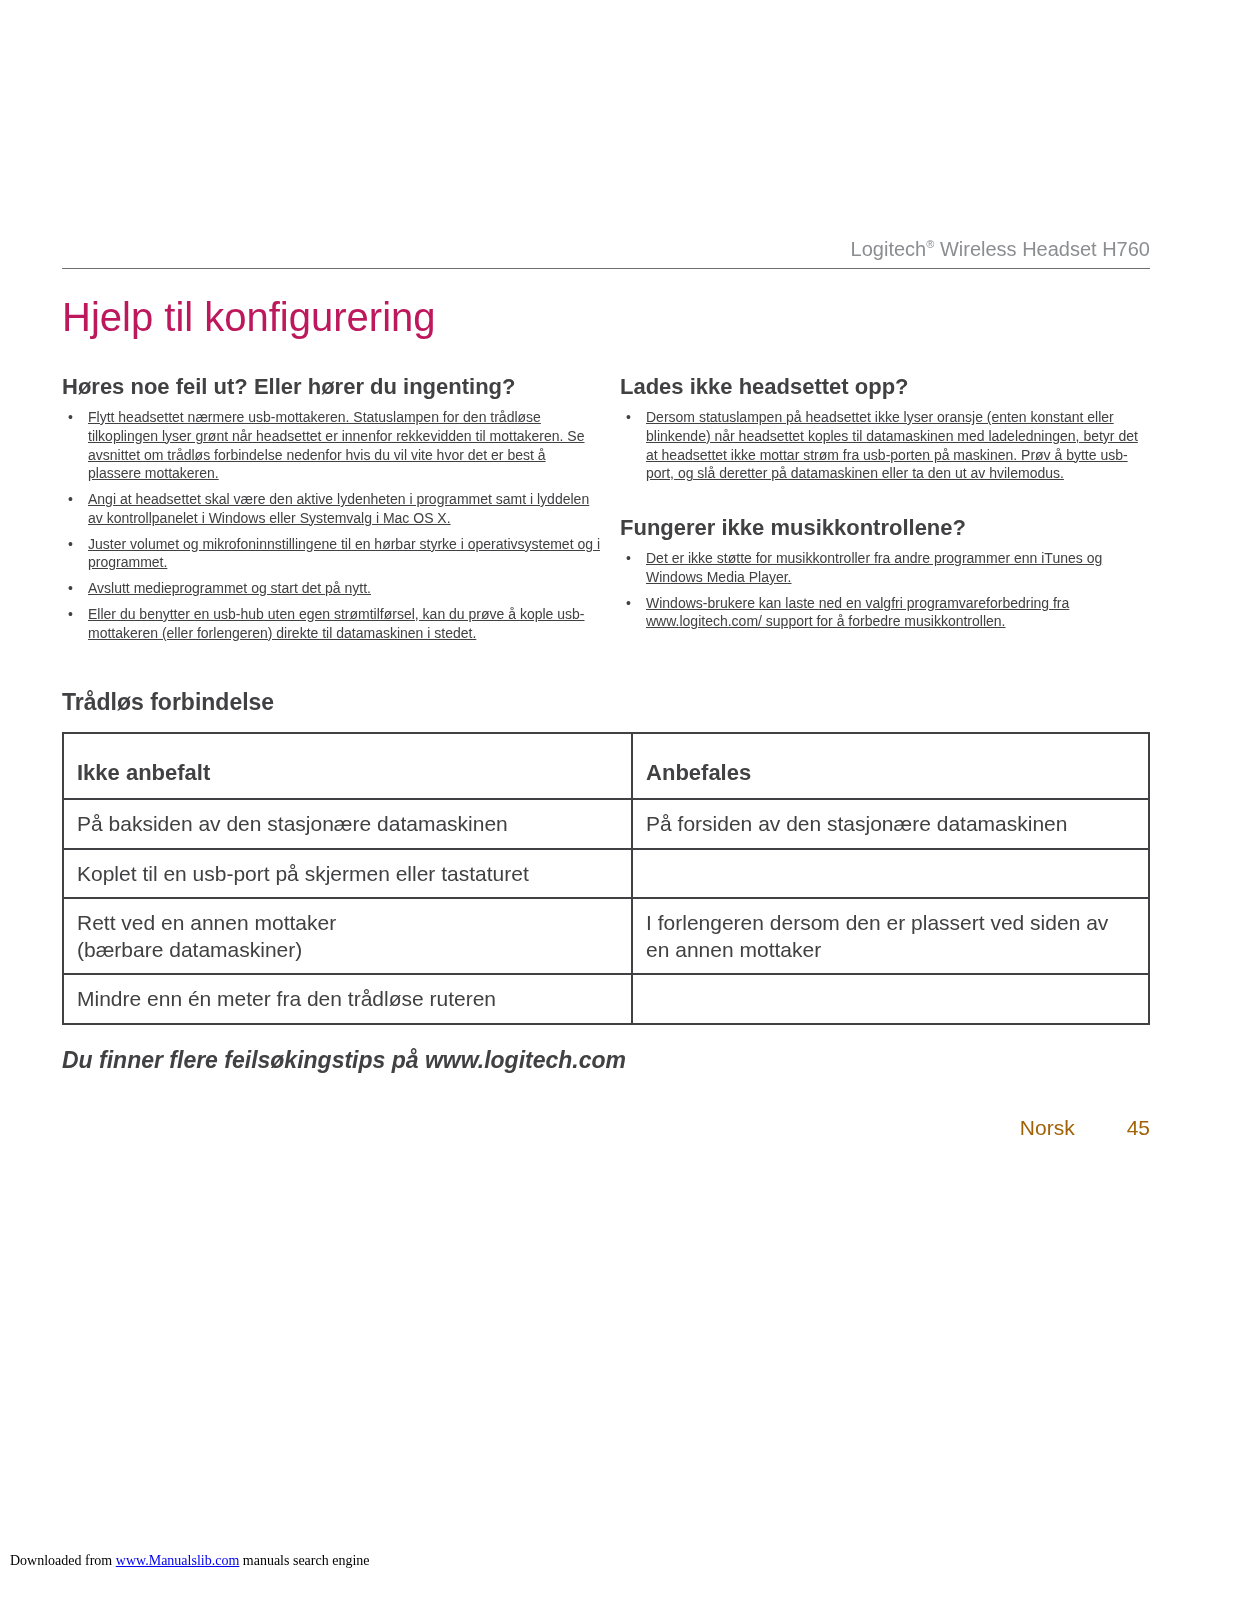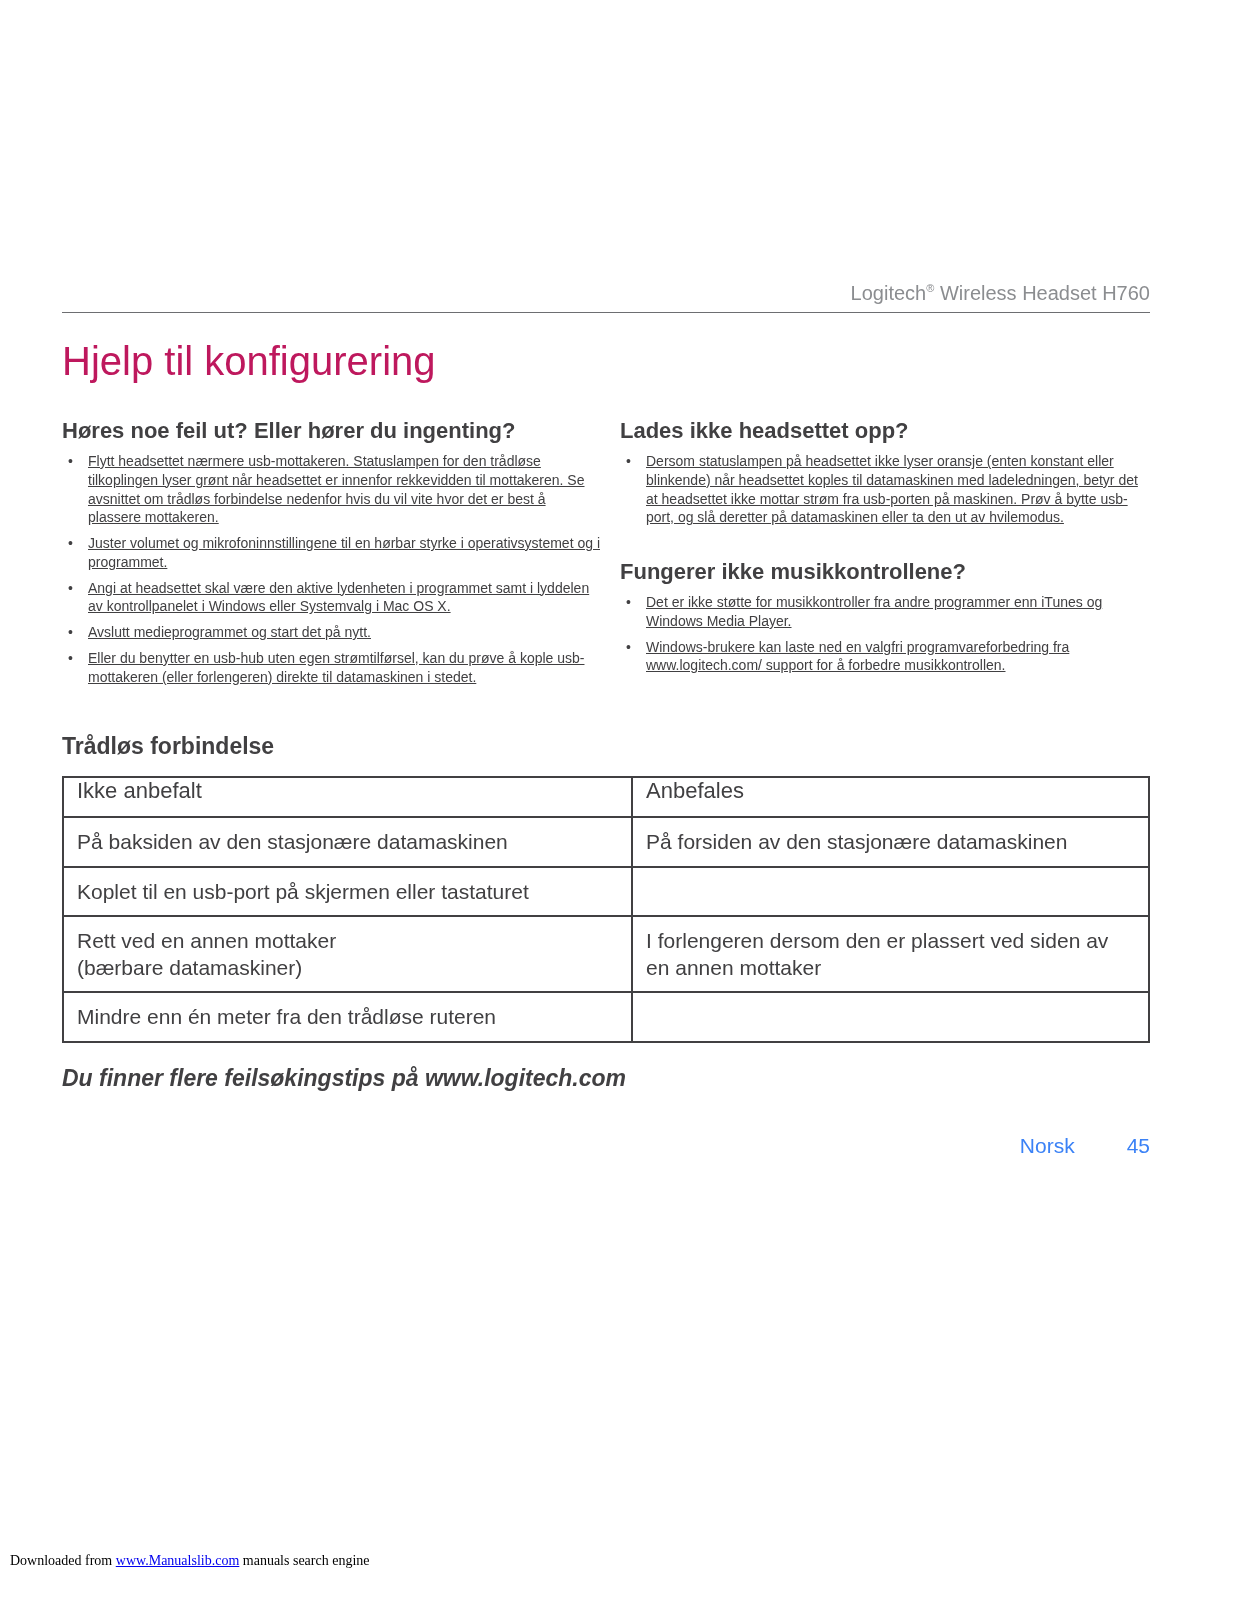--- a/index.html
+++ b/index.html
@@ -16,21 +16,20 @@
   }
   .content {
     padding: 238px 87px 0 62px;
   }
   
   .doc-header {
     text-align: right;
     color: #8b8d90;
     font-size: 20px;
     line-height: 1.1;
-    margin-top: 44px;
   }
   .doc-header sup { font-size: 11px; }
   .header-rule {
     border: none;
     border-top: 1px solid #6d6e71;
     margin-top: 8px;
   }
   
   .page-title {
     margin-top: 26px;
@@ -84,41 +83,41 @@
   }
   table.wireless-table th,
   table.wireless-table td {
     border: 2px solid #414042;
     text-align: left;
     vertical-align: middle;
     padding: 10px 13px;
   }
   table.wireless-table th {
     font-size: 22px;
-    font-weight: normal;
-    padding-top: 0;
+    font-weight: bold;
+    padding-top: 26px;
     padding-bottom: 12px;
   }
   table.wireless-table td {
     font-size: 21px;
     white-space: pre-line;
     line-height: 1.3;
   }
   table.wireless-table .col-a { width: 52.4%; }
   
   .tips-line {
     margin-top: 22px;
     font-size: 23px;
     font-weight: bold;
     font-style: italic;
   }
   .page-footer {
     margin-top: 42px;
     text-align: right;
-    color: #3b82f6;
+    color: #a16207;
     font-size: 21px;
   }
   .page-footer .page-number { margin-left: 52px; }
   
   .download-note {
     position: absolute;
     left: 10px;
     bottom: 31px;
     font-family: "Liberation Serif", serif;
     font-size: 14px;
@@ -141,22 +140,22 @@
     </div>
     <hr class="header-rule">
 
     <h1 class="page-title">Hjelp til konfigurering</h1>
 
     <div class="columns">
       <div class="col-left">
         <h3 class="section-heading">Høres noe feil ut? Eller hører du ingenting?</h3>
         <ul class="bullets">
           <li>Flytt headsettet nærmere usb-mottakeren. Statuslampen for den trådløse tilkoplingen lyser grønt når headsettet er innenfor rekkevidden til mottakeren. Se avsnittet om trådløs forbindelse nedenfor hvis du vil vite hvor det er best å plassere mottakeren.</li>
+          <li>Angi at headsettet skal være den aktive lydenheten i programmet samt i lyddelen av kontrollpanelet i Windows eller Systemvalg i Mac OS X.</li>
           <li>Juster volumet og mikrofoninnstillingene til en hørbar styrke i operativsystemet og i programmet.</li>
-          <li>Angi at headsettet skal være den aktive lydenheten i programmet samt i lyddelen av kontrollpanelet i Windows eller Systemvalg i Mac OS X.</li>
           <li>Avslutt medieprogrammet og start det på nytt.</li>
           <li>Eller du benytter en usb-hub uten egen strømtilførsel, kan du prøve å kople usb-mottakeren (eller forlengeren) direkte til datamaskinen i stedet.</li>
         </ul>
       </div>
       <div class="col-right">
         <h3 class="section-heading">Lades ikke headsettet opp?</h3>
         <ul class="bullets">
           <li>Dersom statuslampen på headsettet ikke lyser oransje (enten konstant eller blinkende) når headsettet koples til datamaskinen med ladeledningen, betyr det at headsettet ikke mottar strøm fra usb-porten på maskinen. Prøv å bytte usb-port, og slå deretter på datamaskinen eller ta den ut av hvilemodus.</li>
         </ul>
         <h3 class="section-heading spaced">Fungerer ikke musikkontrollene?</h3>

